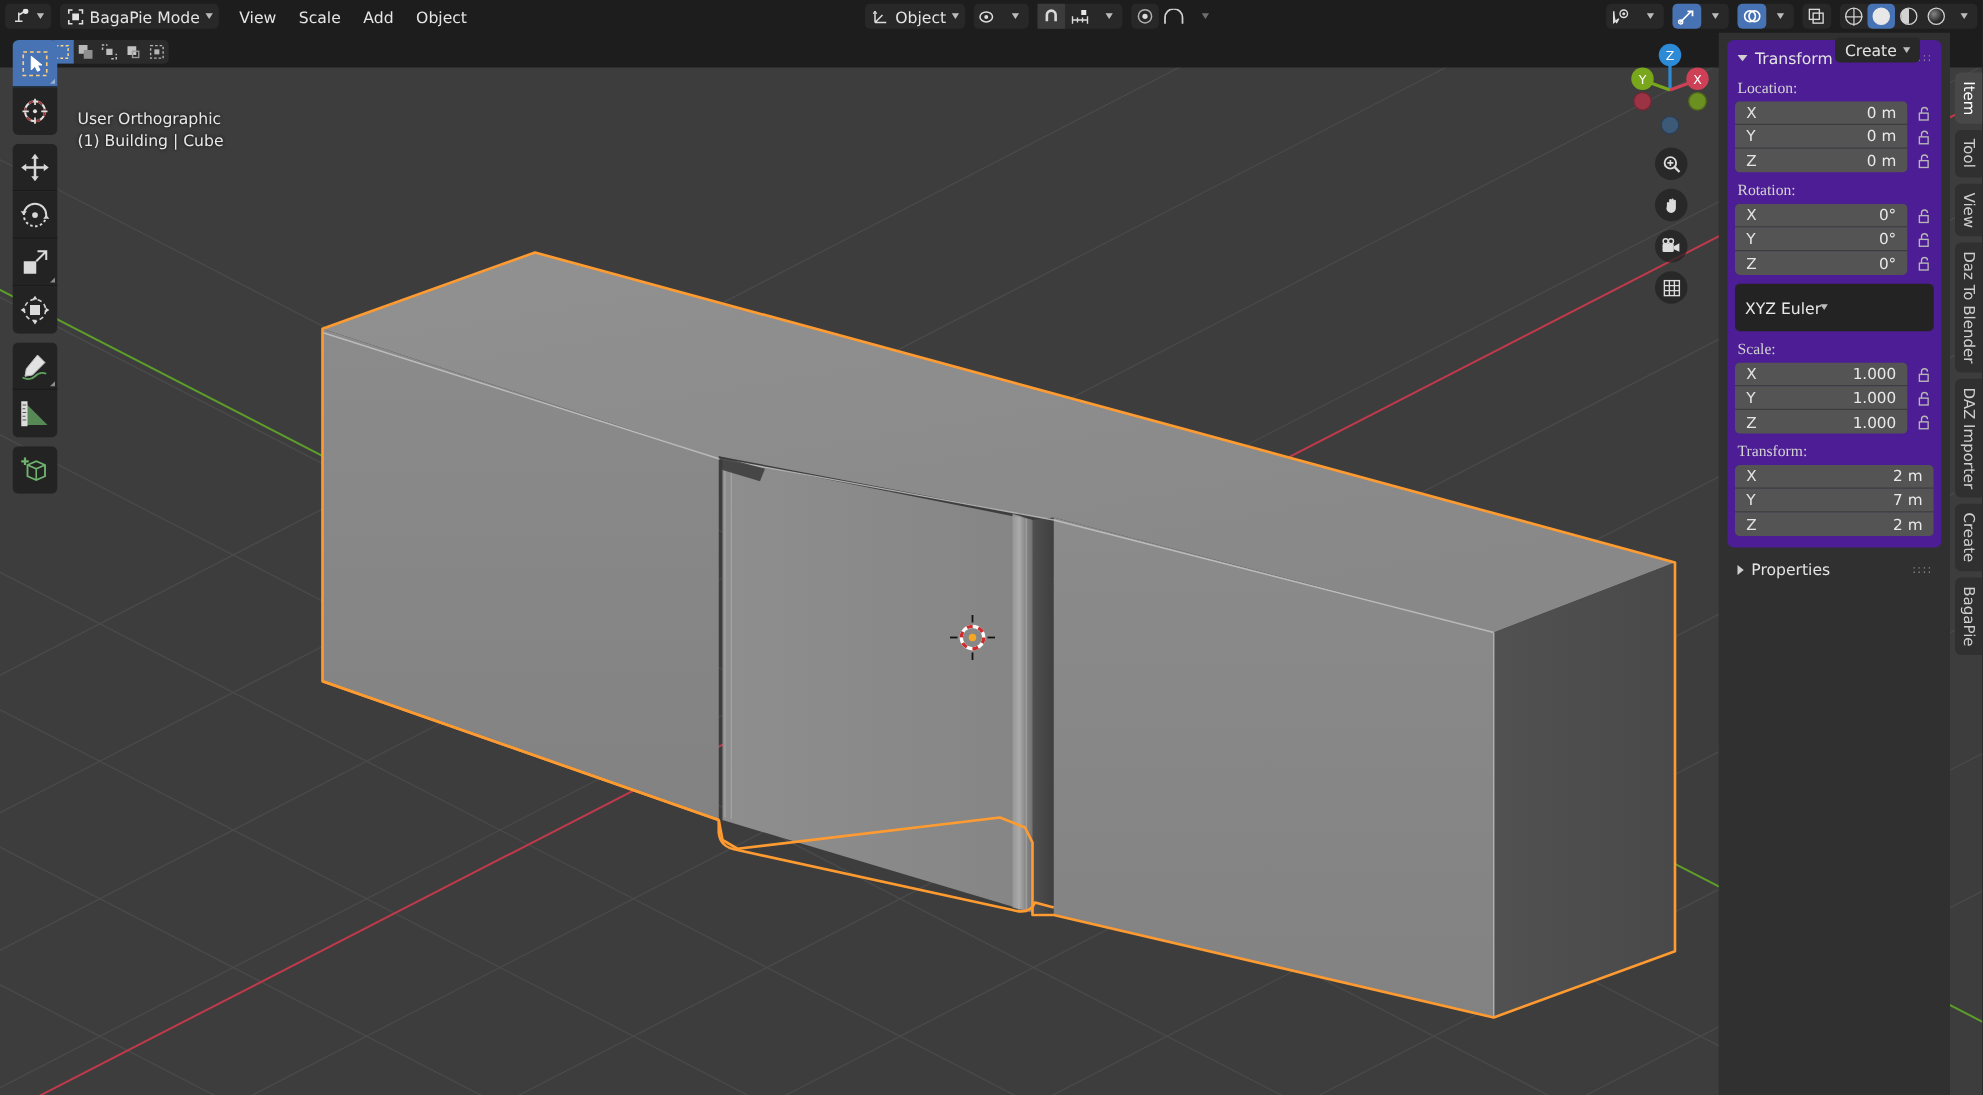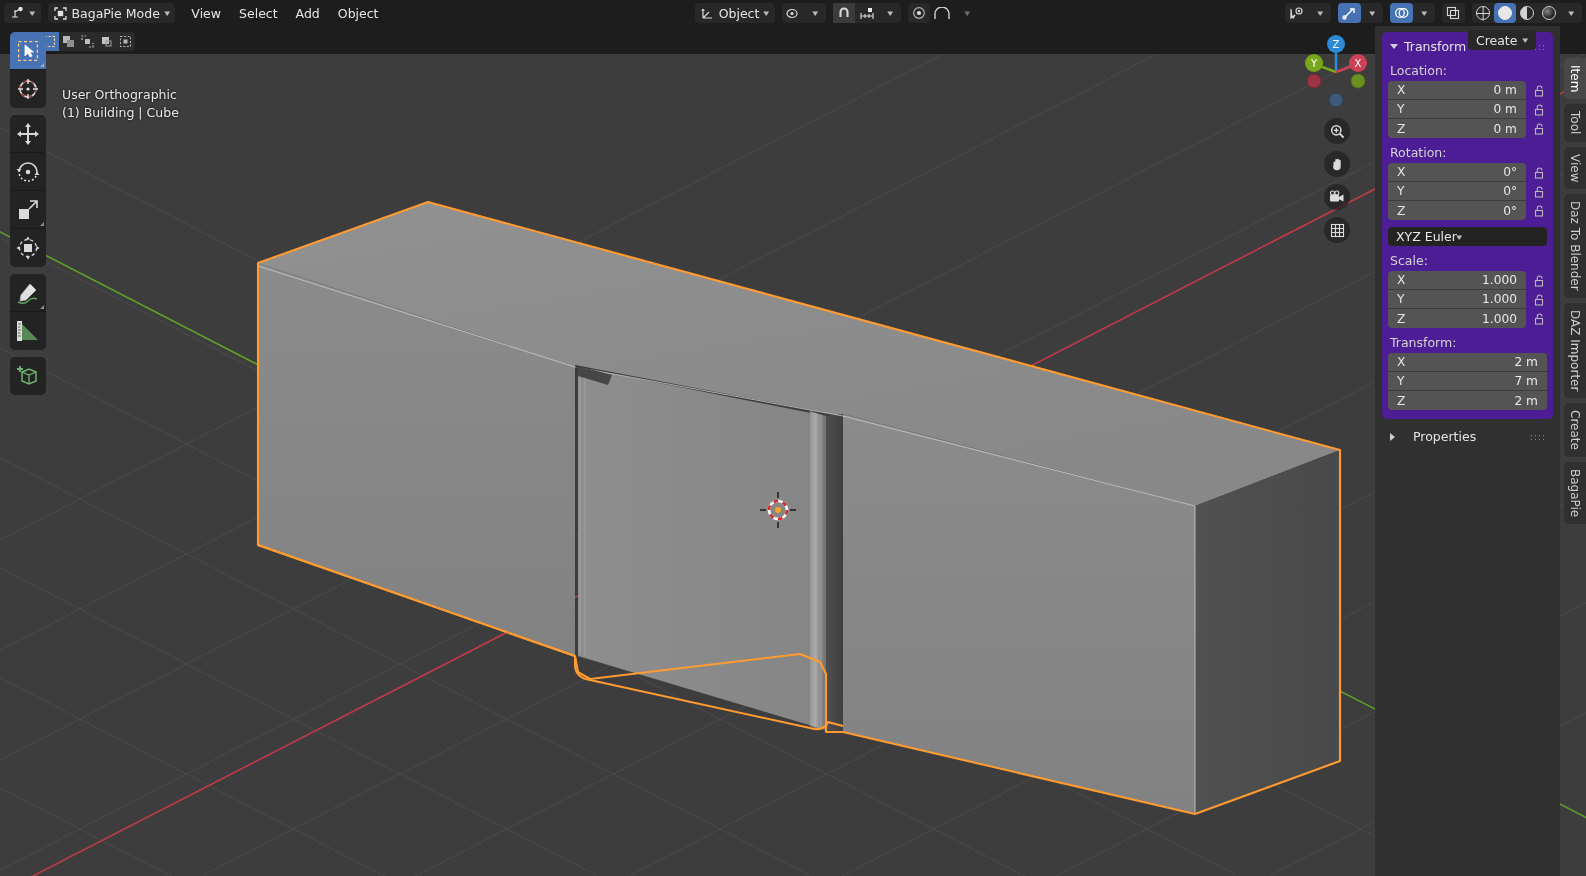--- a/index.html
+++ b/index.html
@@ -116,41 +116,41 @@
     display: flex; align-items: center; gap: 6px; height: 19px;
     color: #e4e4e4; font-size: 12.5px; position: relative;
   }
   .panel-head .dots {
     position: absolute; right: 1px; top: 5px; color: #8c8c8c; font-size: 9px; letter-spacing: 1px;
   }
   .tri { width: 0; height: 0; border-left: 4.5px solid transparent; border-right: 4.5px solid transparent;
          border-top: 5.5px solid #d0d0d0; margin-left: 2px; }
   .tri.right { border: none; border-top: 4.5px solid transparent; border-bottom: 4.5px solid transparent;
          border-left: 5.5px solid #d0d0d0; }
-  .sect-label { color: #d3d3d3; font-size: 12.5px; margin: 7px 0 3px 2px; }
+  .sect-label { color: #d3d3d3; font-size: 12.5px; margin: 7px 0 3px 2px; font-family: Liberation Serif, serif; }
   .fieldgrp { border-radius: 4px; overflow: hidden; }
   .field {
     display: flex; align-items: center; justify-content: space-between;
     height: 19px; background: #545454; color: #e9e9e9; font-size: 12.2px;
     padding: 0 9px; border-bottom: 1px solid #3c3c3c;
   }
   .field:last-child { border-bottom: none; }
   .field .axis { color: #e4e4e4; }
   .row { display: flex; align-items: center; gap: 5px; }
   .row .fieldgrp { flex: 1; }
   .lockcol { display: flex; flex-direction: column; width: 16px; gap: 0; }
   .lockcol .lk { height: 19px; display: flex; align-items: center; justify-content: center; }
   .dropdown {
-    height: 19px; background: #232323; border-radius: 4px; color: #e9e9e9;
+    height: 38px; background: #232323; border-radius: 4px; color: #e9e9e9;
     font-size: 12.5px; display: flex; align-items: center; 
     padding: 0 8px; margin-top: 7px;
   }
   .panel-foot {
     margin: 7px 7px 0 7px; background: #303030; border-radius: 5px;
-    display: flex; align-items: center; gap: 18px; height: 21px;
+    display: flex; align-items: center; gap: 6px; height: 21px;
     color: #e4e4e4; font-size: 12.5px; padding: 0 6px; position: relative;
   }
   .panel-foot .dots { position: absolute; right: 7px; top: 6px; color: #8c8c8c; font-size: 9px; letter-spacing: 1px; }
 
   
   .vtabs {
     position: absolute; right: 0; top: 26px; width: 26px; height: 850px;
     z-index: 26; padding-top: 32px; display: flex; flex-direction: column; align-items: flex-end; gap: 5px;
   }
   .vtab {
@@ -309,21 +309,21 @@
     <div class="hbtn">
       <svg width="13" height="13" viewBox="0 0 13 13">
         <path d="M1 4 L1 1 L4 1 M9 1 L12 1 L12 4 M12 9 L12 12 L9 12 M4 12 L1 12 L1 9" stroke="#e2e2e2" stroke-width="1.3" fill="none"></path>
         <rect x="3.8" y="3.8" width="5.4" height="5.4" fill="#e2e2e2"></rect>
       </svg>
       <span>BagaPie Mode</span>
       <span class="chev">▾</span>
     </div>
     <div class="sep"></div>
     <div class="menu-item">View</div>
-    <div class="menu-item">Select</div>
+    <div class="menu-item">Scale</div>
     <div class="menu-item">Add</div>
     <div class="menu-item">Object</div>
 
     <div style="flex:1"></div>
 
     <div class="hbtn">
       <svg width="13" height="13" viewBox="0 0 13 13">
         <path d="M2 11 L2 2 M2 11 L11 11 M2 11 L8 5" stroke="#dcdcdc" stroke-width="1.2" fill="none"></path>
         <path d="M2 2 L0.6 4 M2 2 L3.4 4" stroke="#dcdcdc" stroke-width="1" fill="none"></path>
       </svg>

